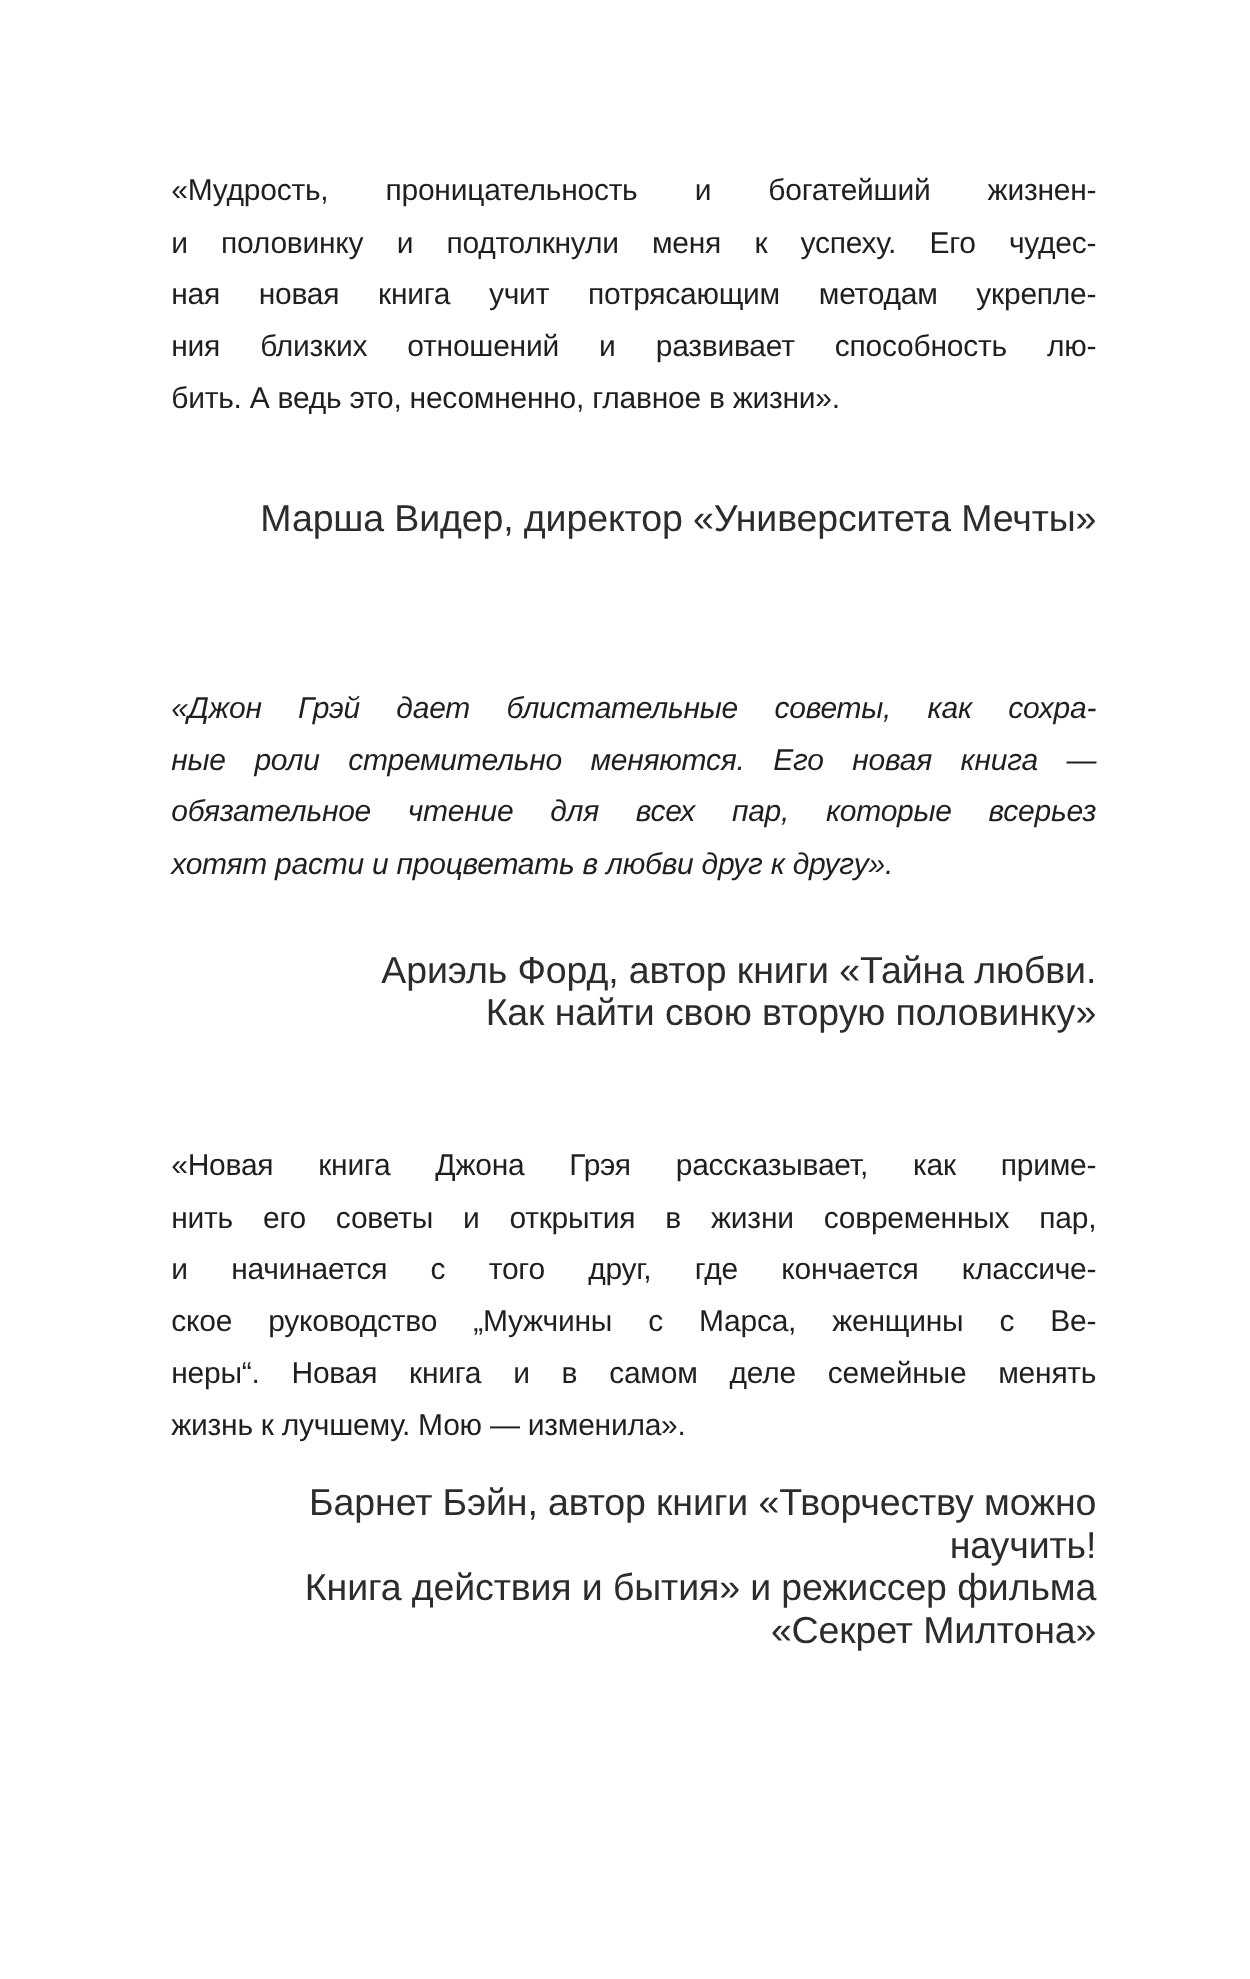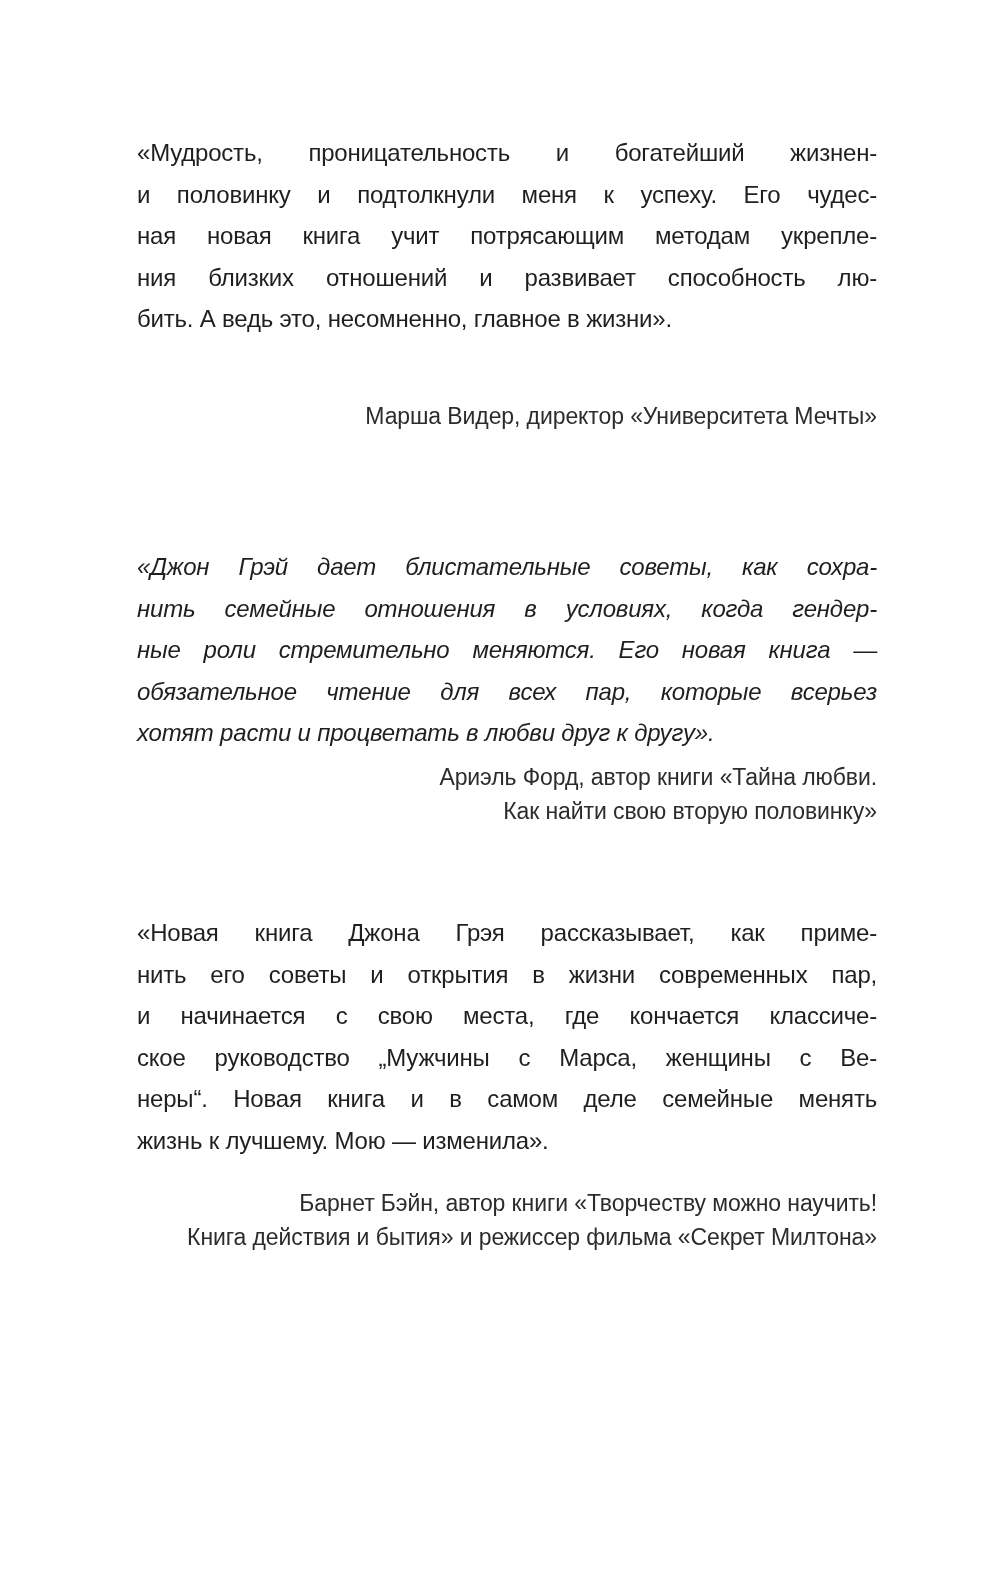--- a/index.html
+++ b/index.html
@@ -35,21 +35,21 @@
   .quote .line {
     text-align: justify;
     text-align-last: justify;
     white-space: normal;
   }
   .quote .line:last-child {
     text-align: left;
     text-align-last: left;
   }
   .attribution {
-    font-size: 23px;
+    font-size: 30px;
     line-height: 34px;
     font-weight: 300;
     letter-spacing: -0.1px;
     color: var(--attr-text);
   }
   .attribution .line {
     text-align: right;
     text-align-last: right;
   }
   
@@ -72,35 +72,34 @@
       <div class="line">ния близких отношений и развивает способность лю-</div>
       <div class="line">бить. А ведь это, несомненно, главное в жизни».</div>
     </div>
 
   <div class="column-block attribution a1">
       <div class="line">Марша Видер, директор «Университета Мечты»</div>
     </div>
 
   <div class="column-block quote q2">
       <div class="line">«Джон Грэй дает блистательные советы, как сохра-</div>
-      <div class="line">нить семейные отношения в условиях, когда гендер-</div>
       <div class="line">ные роли стремительно меняются. Его новая книга —</div>
       <div class="line">обязательное чтение для всех пар, которые всерьез</div>
       <div class="line">хотят расти и процветать в любви друг к другу».</div>
     </div>
 
   <div class="column-block attribution a2">
       <div class="line">Ариэль Форд, автор книги «Тайна любви.</div>
       <div class="line">Как найти свою вторую половинку»</div>
     </div>
 
   <div class="column-block quote q3">
       <div class="line">«Новая книга Джона Грэя рассказывает, как приме-</div>
       <div class="line">нить его советы и открытия в жизни современных пар,</div>
-      <div class="line">и начинается с свою места, где кончается классиче-</div>
+      <div class="line">и начинается с того друг, где кончается классиче-</div>
       <div class="line">ское руководство „Мужчины с Марса, женщины с Ве-</div>
       <div class="line">неры“. Новая книга и в самом деле семейные менять</div>
       <div class="line">жизнь к лучшему. Мою — изменила».</div>
     </div>
 
   <div class="column-block attribution a3">
       <div class="line">Барнет Бэйн, автор книги «Творчеству можно научить!</div>
       <div class="line">Книга действия и бытия» и режиссер фильма «Секрет Милтона»</div>
     </div>
 

